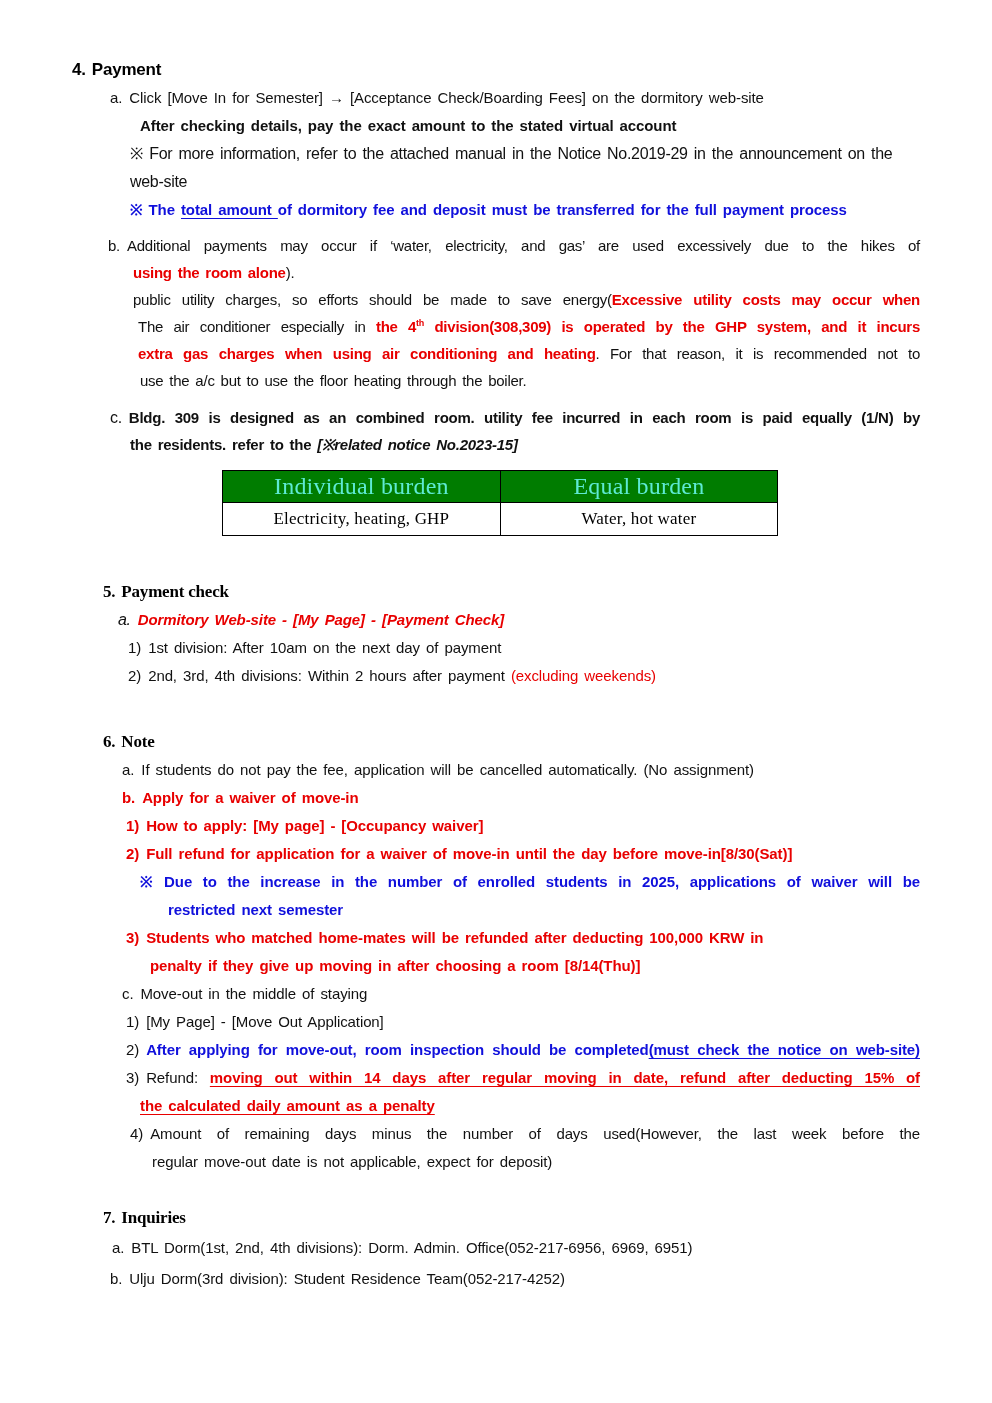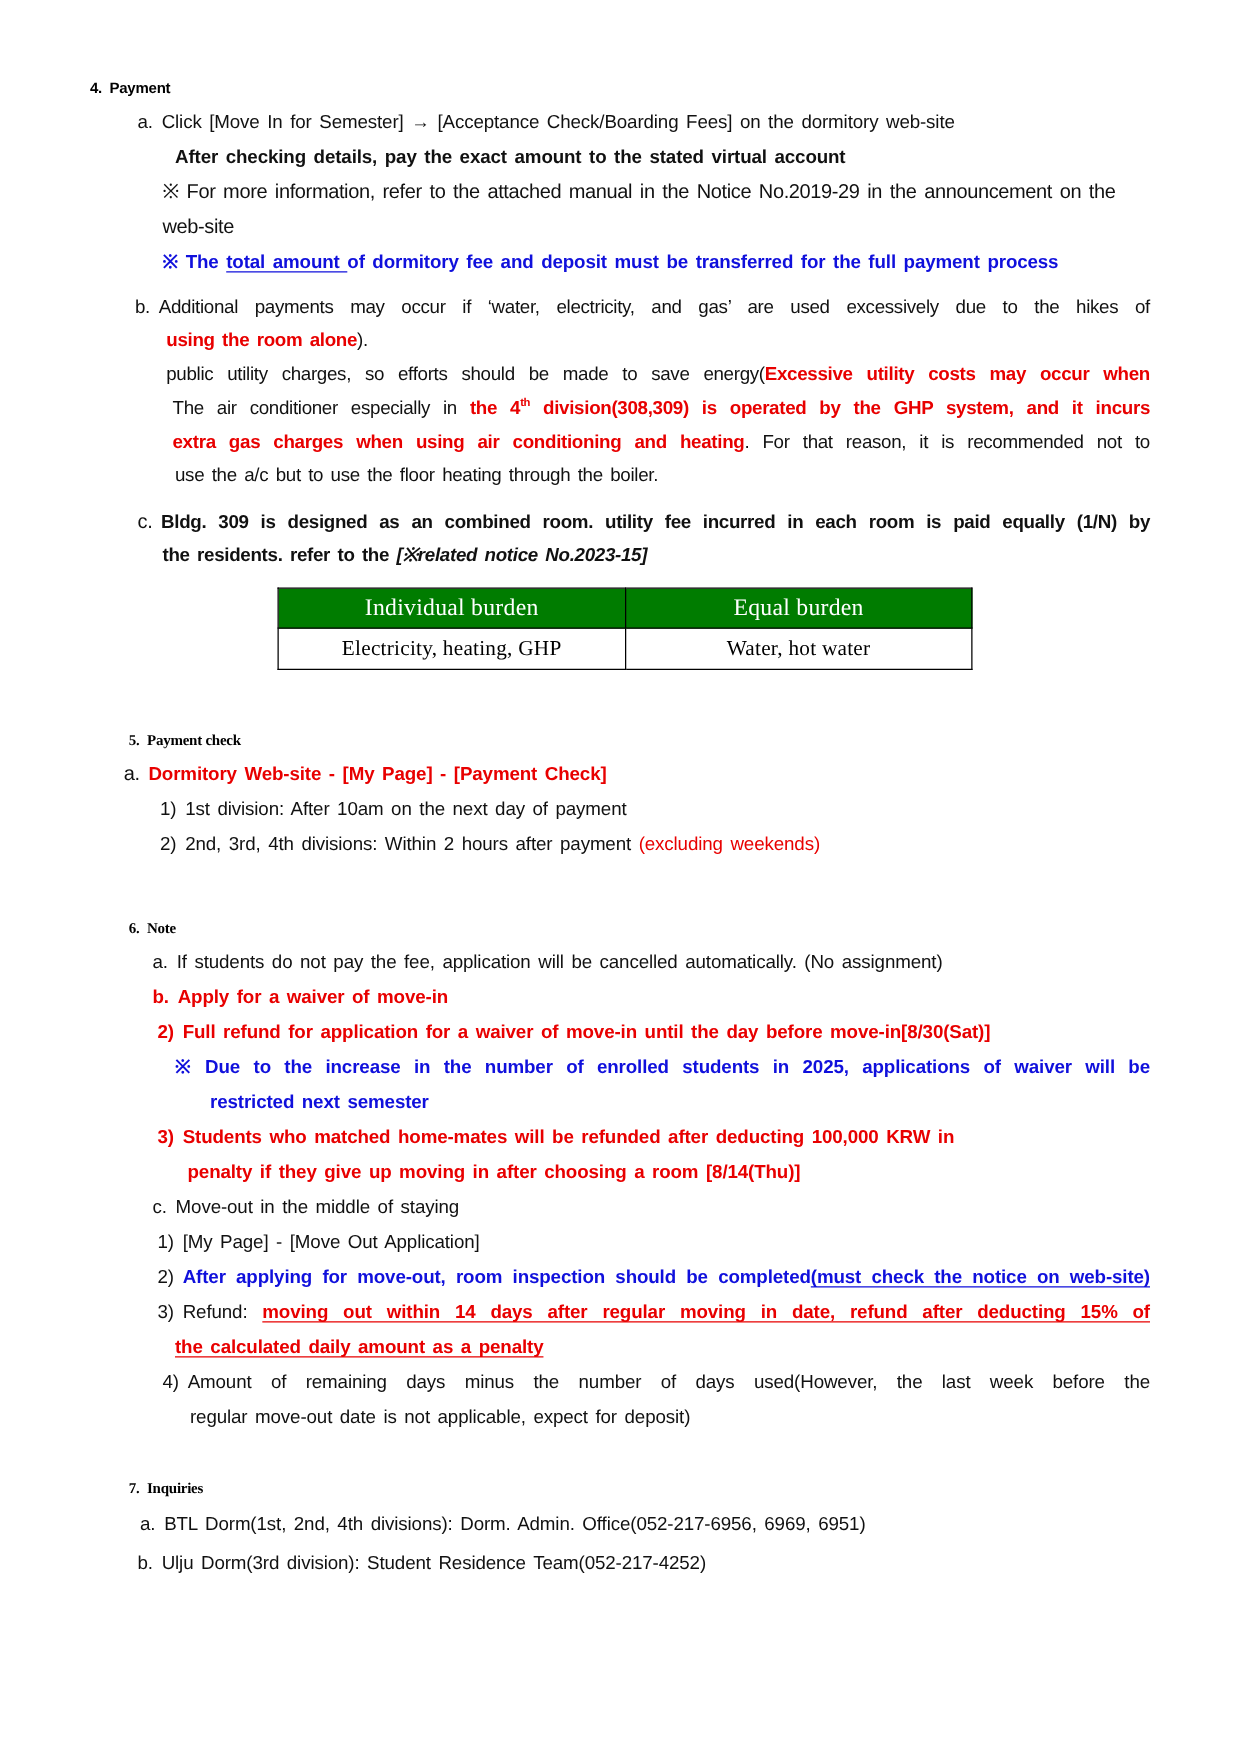--- a/index.html
+++ b/index.html
@@ -1,41 +1,41 @@
 <!DOCTYPE html>
 <html><head>
 <meta charset="utf-8">
 <style>
   html,body{margin:0;padding:0;background:#ffffff;}
   body{width:992px;min-height:1403px;font-family:"Liberation Sans",sans-serif;color:#111;}
   .page{width:992px;min-height:1403px;box-sizing:border-box;padding:56px 72px 40px 72px;}
   .line{font-size:15px;line-height:28px;letter-spacing:-0.1px;word-spacing:2px;color:#111;}
   .pline{line-height:27px;letter-spacing:-0.25px;}
-  .sec-h{font-size:12px;font-weight:700;line-height:28px;letter-spacing:-0.2px;color:#000;}
+  .sec-h{font-size:17px;font-weight:700;line-height:28px;letter-spacing:-0.2px;color:#000;}
   .sec-h .t{margin-left:6px;}
   .just{text-align:justify;text-align-last:justify;}
   .bold{font-weight:700;}
   .red{color:#e80000;font-weight:700;}
   .redreg{color:#e80000;font-weight:400;}
   .blue{color:#1010dc;font-weight:700;}
   .ul{text-decoration:underline;text-underline-offset:3px;}
   .ital{font-style:italic;}
   .lbl{margin-right:7px;}
   .small{font-size:16px;letter-spacing:-0.3px;}
   sup{font-size:9px;line-height:0;}
   .ml31{margin-left:31px;font-family:Liberation Serif, serif;}.ml36{margin-left:36px;}.ml38{margin-left:38px;}
-  .ml40{margin-left:40px;}.ml46{margin-left:27px;}.ml50{margin-left:50px;}
+  .ml40{margin-left:40px;}.ml46{margin-left:46px;font-style:italic;}.ml50{margin-left:50px;}
   .ml54{margin-left:54px;}.ml56{margin-left:56px;}.ml58{margin-left:58px;}
   .ml61{margin-left:61px;}.ml66{margin-left:66px;}.ml68{margin-left:68px;}
   .ml78{margin-left:78px;}.ml80{margin-left:80px;}.ml96{margin-left:96px;}
   .mt8{margin-top:8px;}.mt10{margin-top:10px;}.mt28{margin-top:28px;}
   .mt38{margin-top:38px;}.mt42{margin-top:42px;}
   table.burden{border-collapse:collapse;margin:12px 0 0 150px;width:556px;
     font-family:"Liberation Serif",serif;}
-  table.burden th{background:#007c00;color:#ffffff;font-weight:400;font-size:19px;
+  table.burden th{background:#007c00;color:#5eead4;font-weight:400;font-size:24px;
     height:29px;border:1.5px solid #000;width:278px;text-align:center;letter-spacing:0.2px;}
   table.burden td{background:#ffffff;color:#000;font-size:17px;height:30px;
     border:1.5px solid #000;text-align:center;letter-spacing:0.2px;}
   a.mail{color:#4343cd;text-decoration:underline;text-underline-offset:3px;}
   .s7line{line-height:31px;}
 </style>
 </head>
 <body>
 
 <div class="page">
@@ -117,20 +117,23 @@
     <span>6.</span><span class="t">Note</span>
   </div>
 
   <div class="line ml50">
     <span class="lbl">a.</span><span>If students do not pay the fee, application will be cancelled automatically. (No assignment)</span>
   </div>
   <div class="line ml50">
     <span class="lbl red">b.</span><span class="red">Apply for a waiver of move-in</span>
   </div>
   <div class="line ml54">
+    <span class="lbl red">1)</span><span class="red">How to apply: [My page] - [Occupancy waiver]</span>
+  </div>
+  <div class="line ml54">
     <span class="lbl red">2)</span><span class="red">Full refund for application for a waiver of move-in until the day before move-in[8/30(Sat)]</span>
   </div>
   <div class="line ml68 just">
     <span class="lbl blue">※</span><span class="blue">Due to the increase in the number of enrolled students in 2025, applications of waiver will be</span>
   </div>
   <div class="line ml96">
     <span class="blue">restricted next semester</span>
   </div>
   <div class="line ml54">
     <span class="lbl red">3)</span><span class="red">Students who matched home-mates will be refunded after deducting 100,000 KRW in</span>

